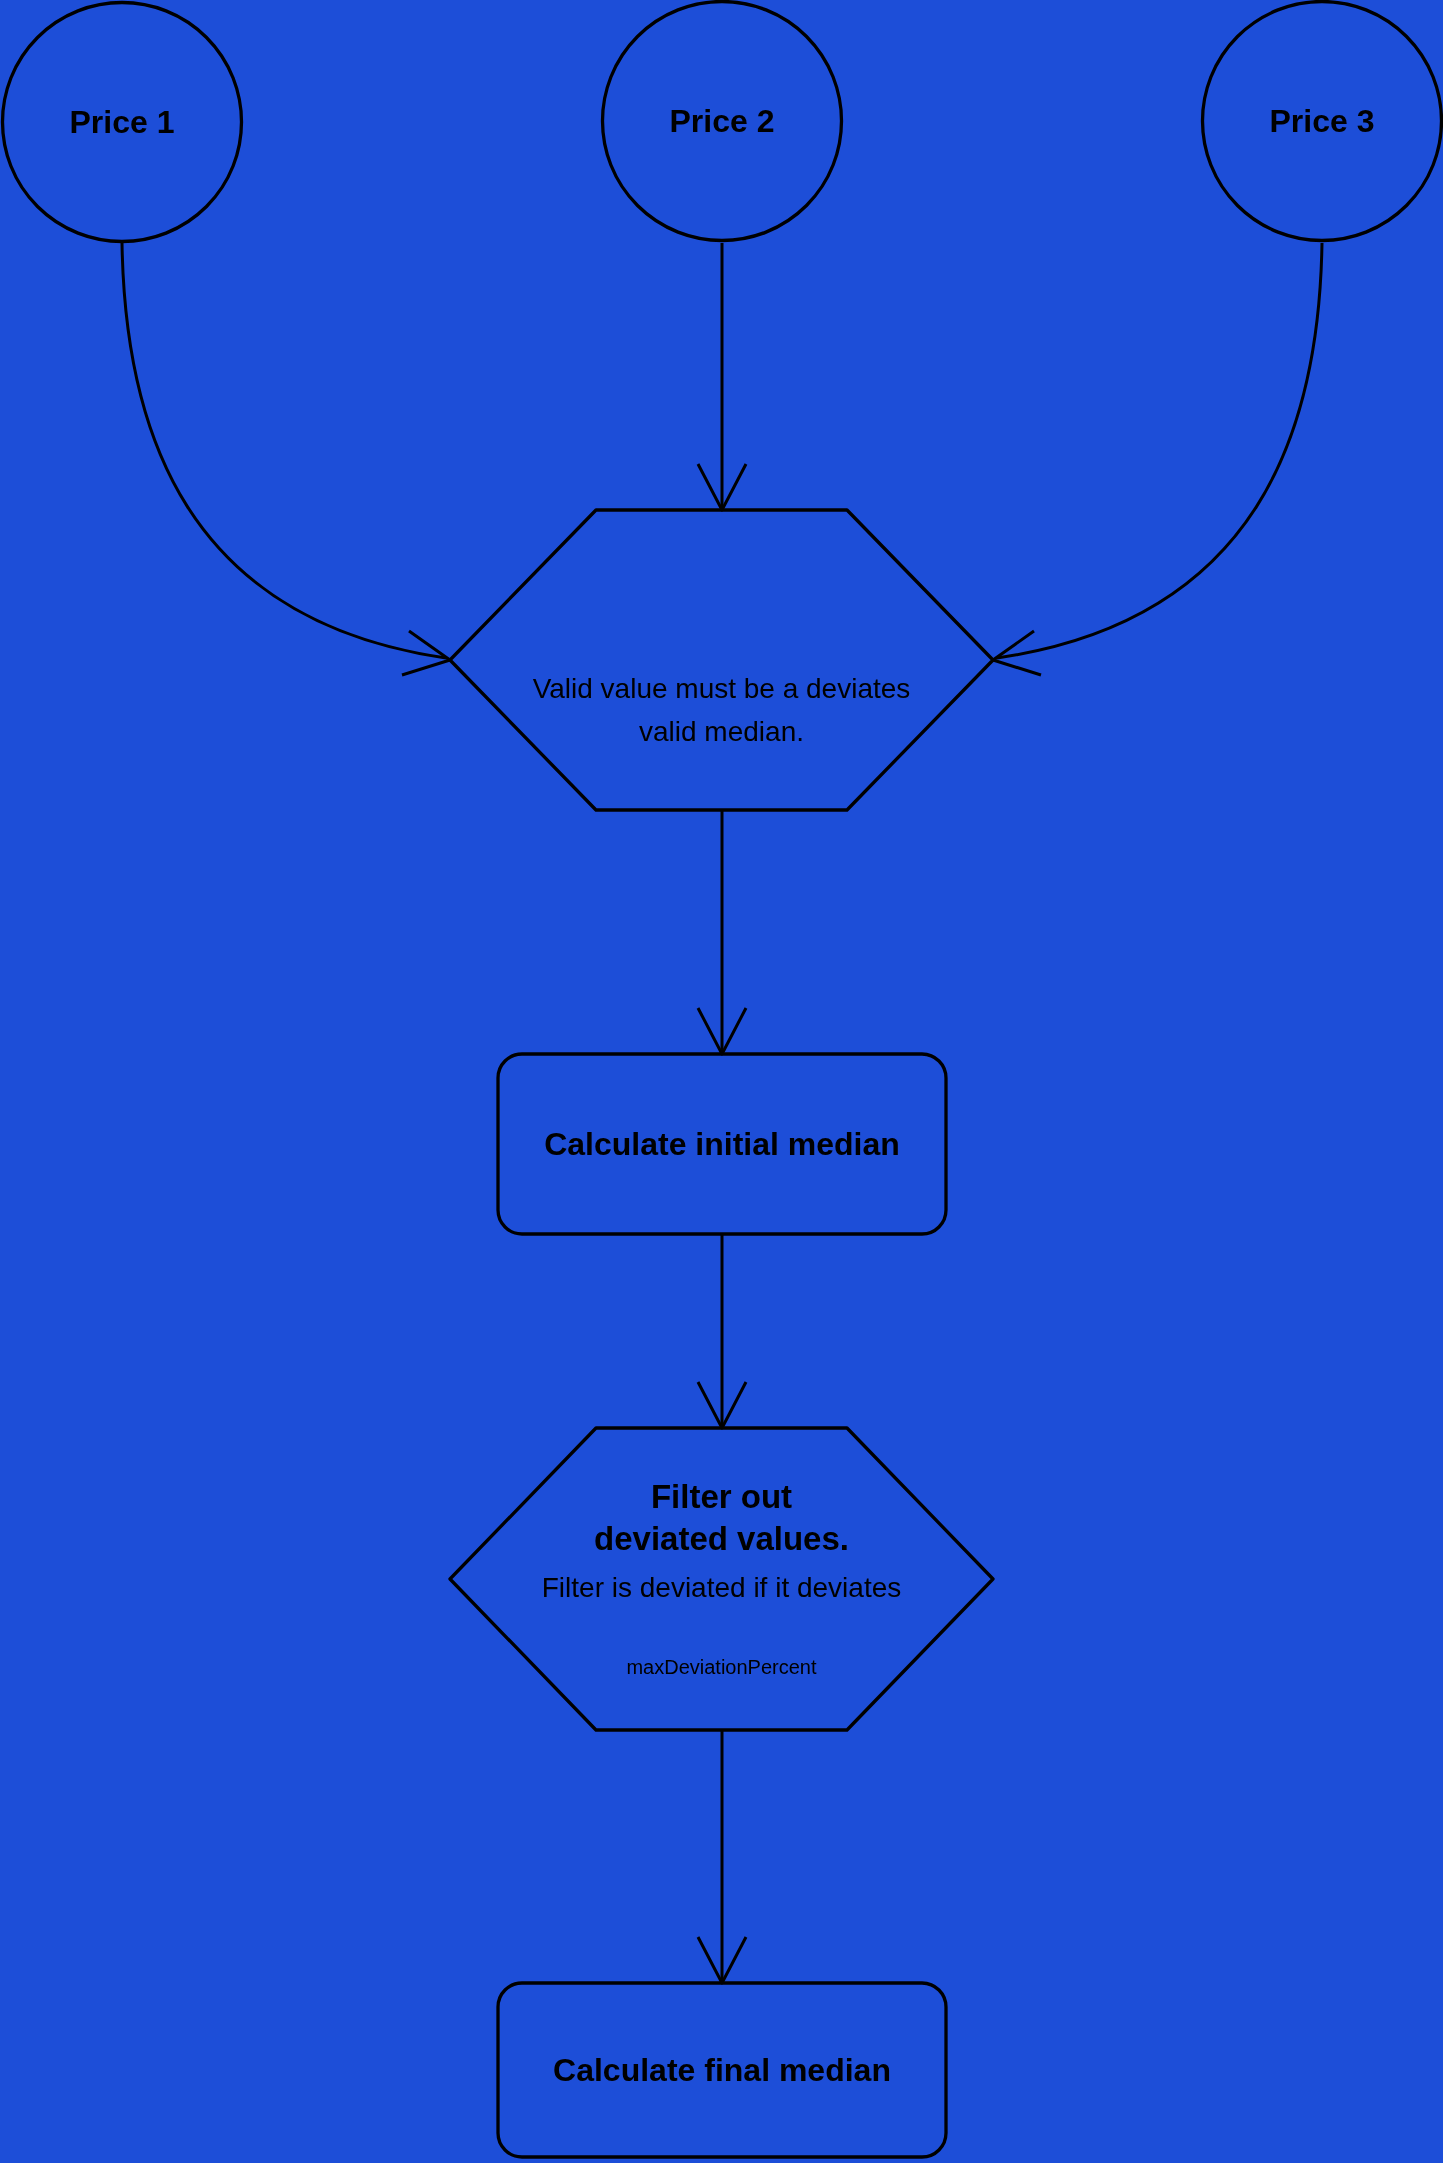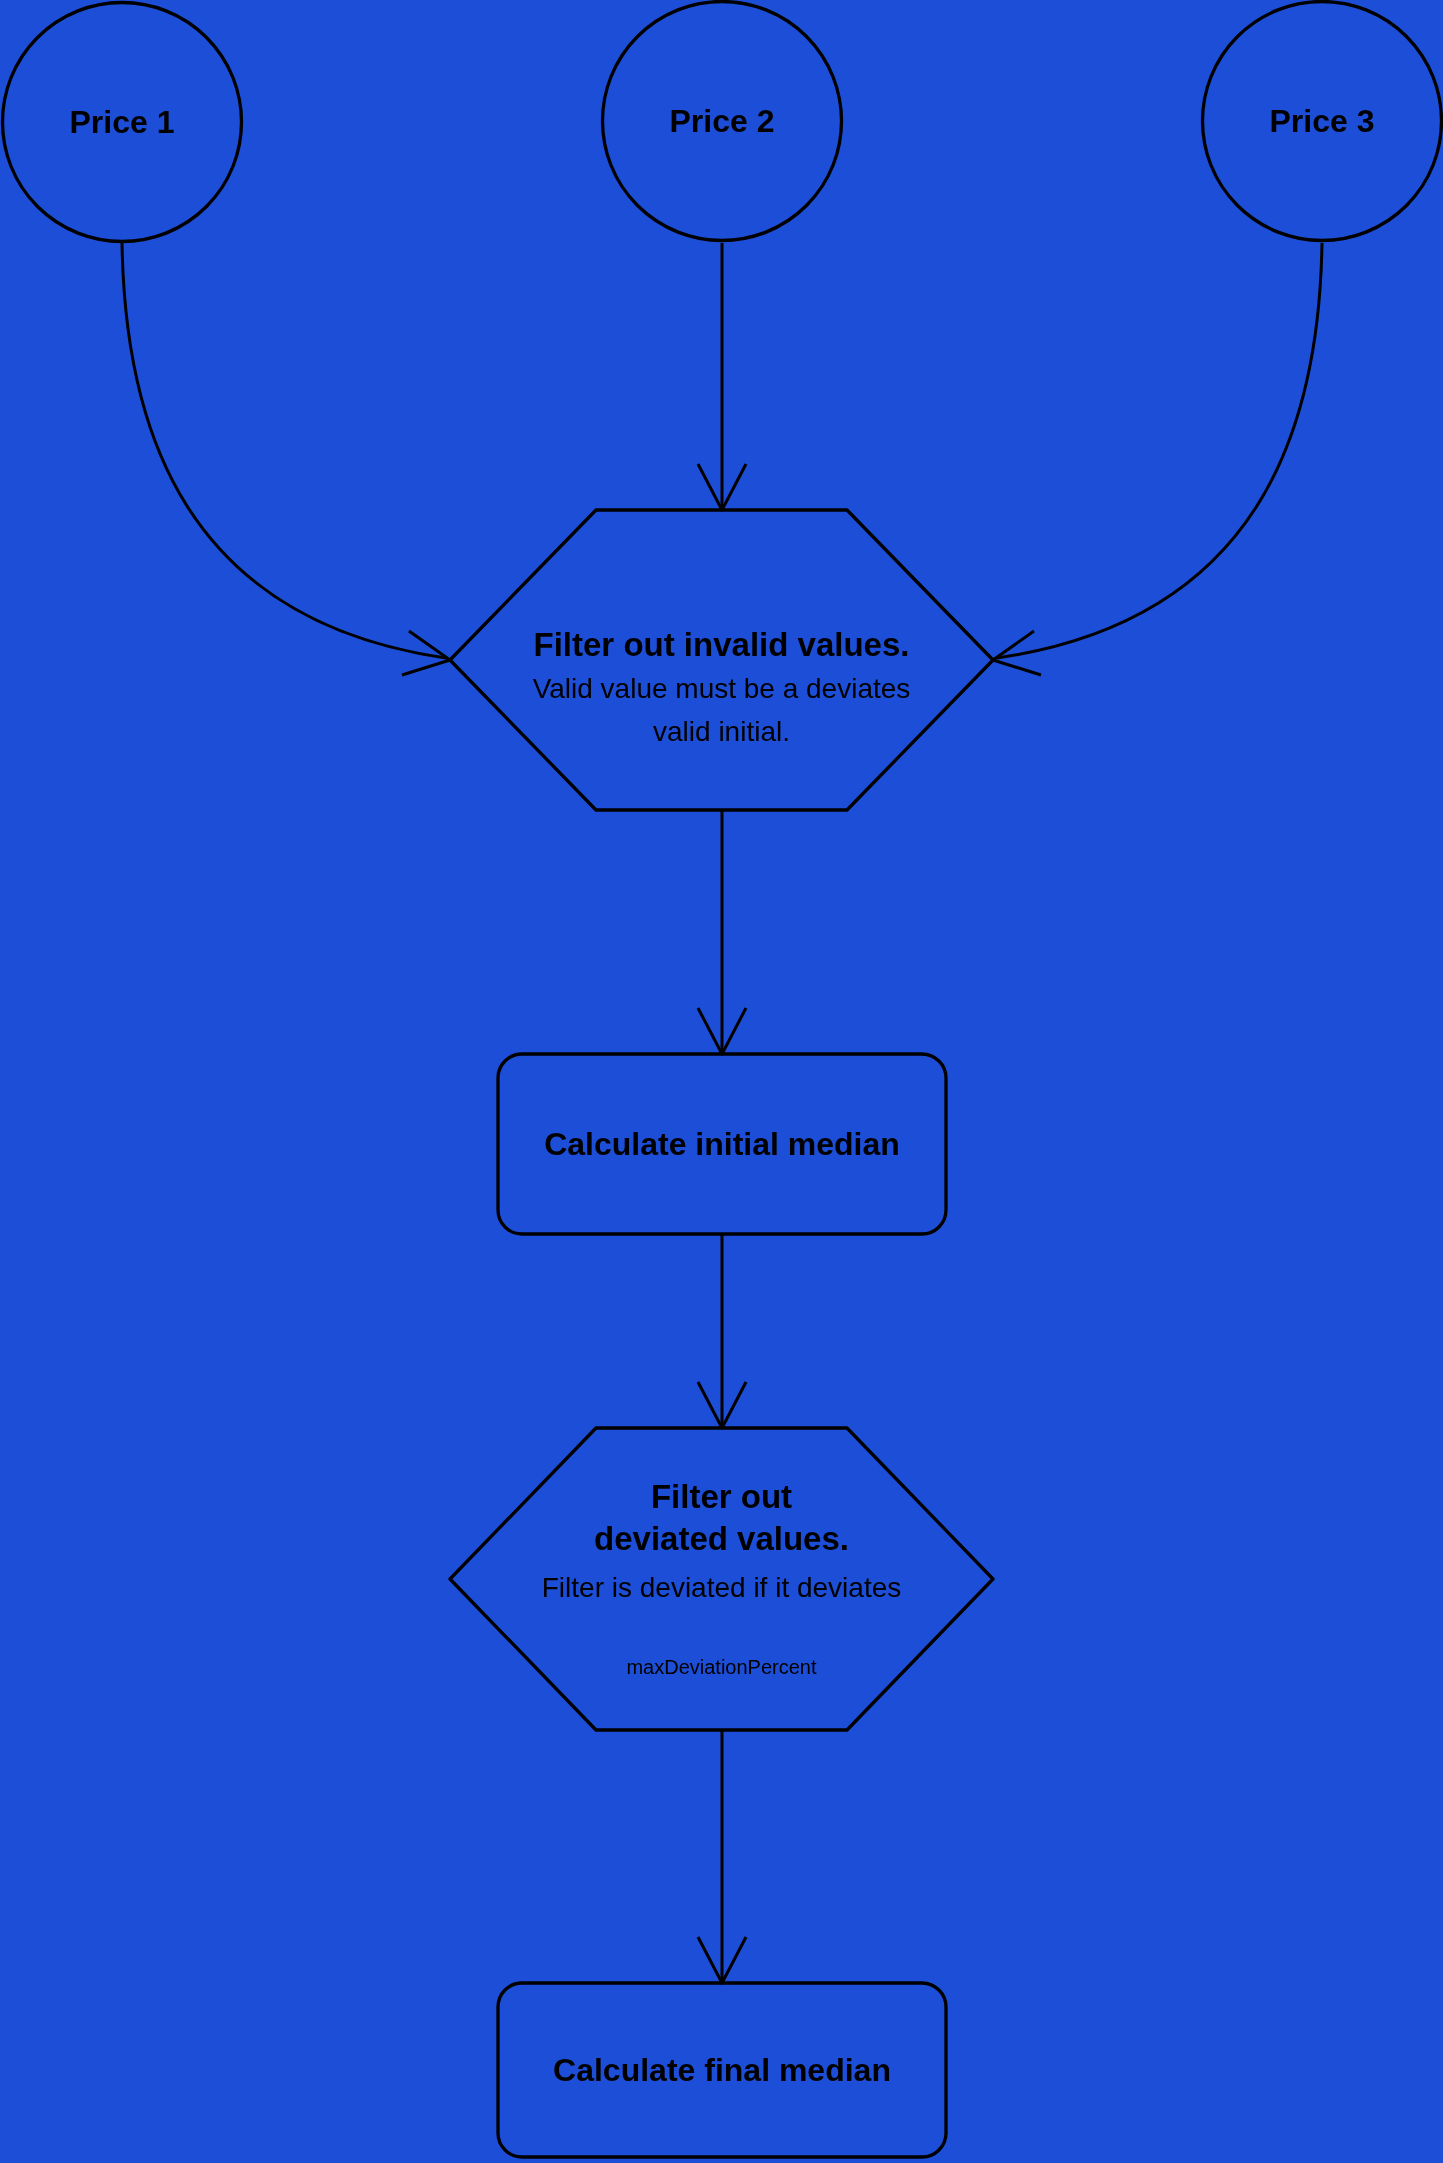--- a/index.html
+++ b/index.html
@@ -59,23 +59,22 @@
     <path stroke-width="3" d="M698,1382 L722,1428 L746,1382"></path>
 
     <path stroke-width="3" d="M722,1730 L722,1981"></path>
     <path stroke-width="3" d="M698,1937 L722,1983 L746,1937"></path>
   </svg>
 
   <div class="txt node-label" style="left:-28px; top:100px; width:300px;">Price 1</div>
   <div class="txt node-label" style="left:572px; top:99px; width:300px;">Price 2</div>
   <div class="txt node-label" style="left:1172px; top:99px; width:300px;">Price 3</div>
 
-  <div class="txt node-title" style="left:450px; top:623px; width:543px;">Filter out invalid values.</div>
   <div class="txt node-desc" style="left:450px; top:668px; width:543px;">Valid value must be a deviates</div>
-  <div class="txt node-desc" style="left:450px; top:711px; width:543px;">valid initial.</div>
+  <div class="txt node-desc" style="left:450px; top:711px; width:543px;">valid median.</div>
 
   <div class="txt node-label" style="left:498px; top:1122px; width:448px;">Calculate initial median</div>
 
   <div class="txt node-title" style="left:450px; top:1475px; width:543px;">Filter out</div>
   <div class="txt node-title" style="left:450px; top:1517px; width:543px;">deviated values.</div>
   <div class="txt node-desc" style="left:450px; top:1567px; width:543px;">Filter is deviated if it deviates</div>
   <div class="txt node-desc-it" style="left:450px; top:1646px; width:543px;">maxDeviationPercent</div>
 
   <div class="txt node-label" style="left:498px; top:2048px; width:448px;">Calculate final median</div>
 

